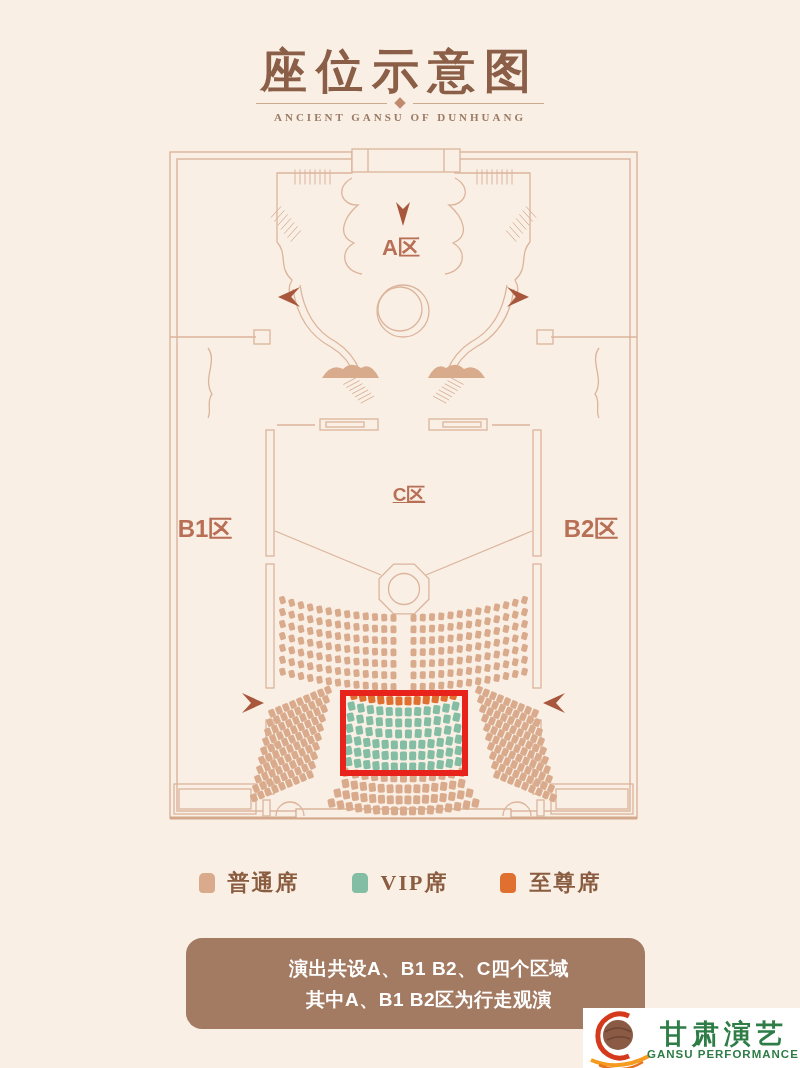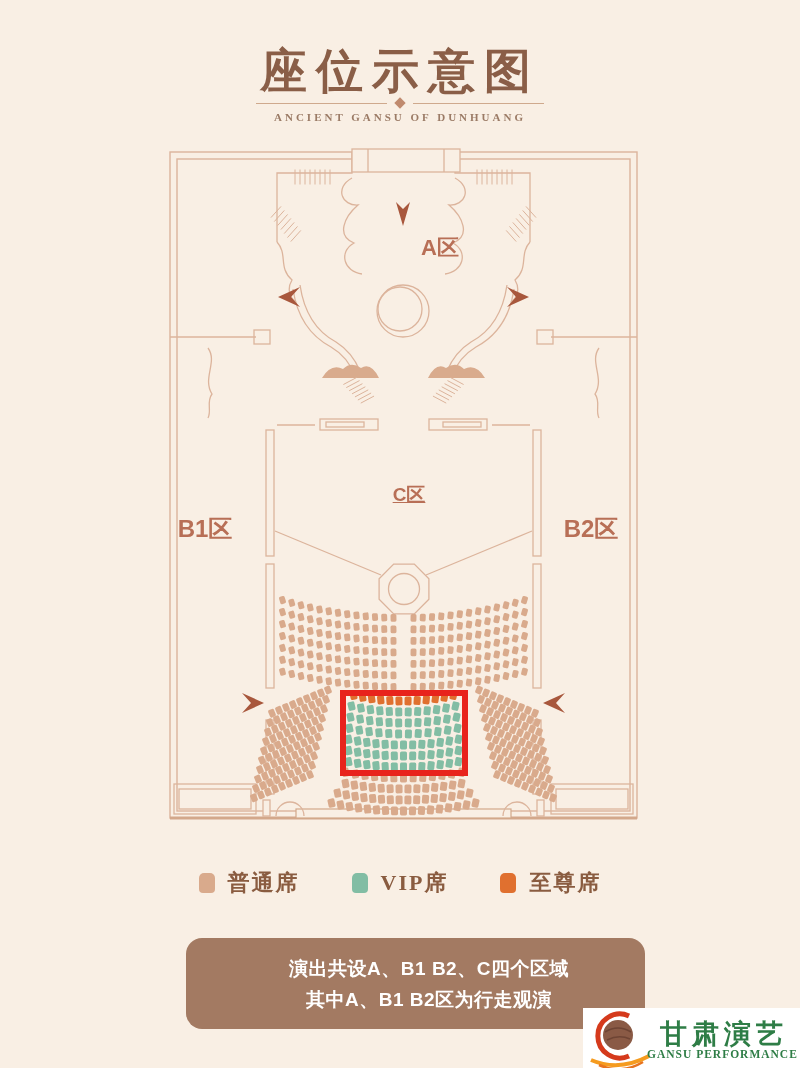--- a/index.html
+++ b/index.html
@@ -12,41 +12,41 @@
   .divider{position:absolute;top:99px;left:0;width:800px;display:flex;align-items:center;justify-content:center;}
   .divider .line{width:131px;height:1px;background:#cfa98d;}
   .divider .diamond{width:8px;height:8px;background:#c08a6e;transform:rotate(45deg);margin:0 9px;}
   .subtitle{position:absolute;top:111px;left:0;width:800px;text-align:center;
             font-family:"Liberation Serif","DejaVu Serif",serif;font-weight:700;
             font-size:11px;letter-spacing:3px;color:#9b7b66;}
   
   #plan{position:absolute;left:0;top:0;}
   
   .zone{position:absolute;transform:translate(-50%,-50%);color:#b86f56;font-weight:700;}
-  .zone.a {left:401px;top:248px;font-size:22px;margin-left:39px;}
+  .zone.a {left:401px;top:248px;font-size:22px;}
   .zone.c {left:409px;top:495px;font-size:19px;text-decoration:underline;}
   .zone.b1{left:205px;top:529px;font-size:24px;}
   .zone.b2{left:591px;top:529px;font-size:24px;}
   
   .legend{position:absolute;top:868px;left:0;width:800px;display:flex;justify-content:center;gap:52px;}
   .legend .item{display:flex;align-items:center;gap:13px;justify-content:center;}
   .legend .sw{width:16px;height:20px;border-radius:5px 5px 4px 4px;}
   .legend .lbl{font-family:"Liberation Serif","DejaVu Serif",serif;font-weight:700;
                font-size:22px;color:#8a5c40;letter-spacing:2px;}
   
   .notes{position:absolute;left:186px;top:938px;width:432px;border-radius:16px;
          padding:15px 0 14px 0;text-align:center;color:#fff;font-weight:700;
          font-size:19px;line-height:31px;letter-spacing:0.5px;}
   
   .logo{position:absolute;left:583px;top:1008px;width:217px;height:60px;background:#fff;}
   .logo-cn{position:absolute;left:68px;top:8px;width:146px;text-align:center;
            font-family:"Liberation Serif","DejaVu Serif",serif;font-weight:700;
            font-size:27px;letter-spacing:5px;color:#2e7d46;}
   .logo-en{position:absolute;left:64px;top:40px;width:150px;text-align:center;
-           font-family:Liberation Serif, serif;font-weight:700;
+           font-family:Liberation Sans, sans-serif;font-weight:700;
            font-size:11.5px;letter-spacing:1px;color:#2e7d46;white-space:nowrap;}
   .logo svg{position:absolute;left:-12px;top:-4px;overflow:visible;}
 </style>
 </head>
 <body>
 
 <div class="stage">
 
   <div class="hdr">
     <h1 class="title">座位示意图</h1>

